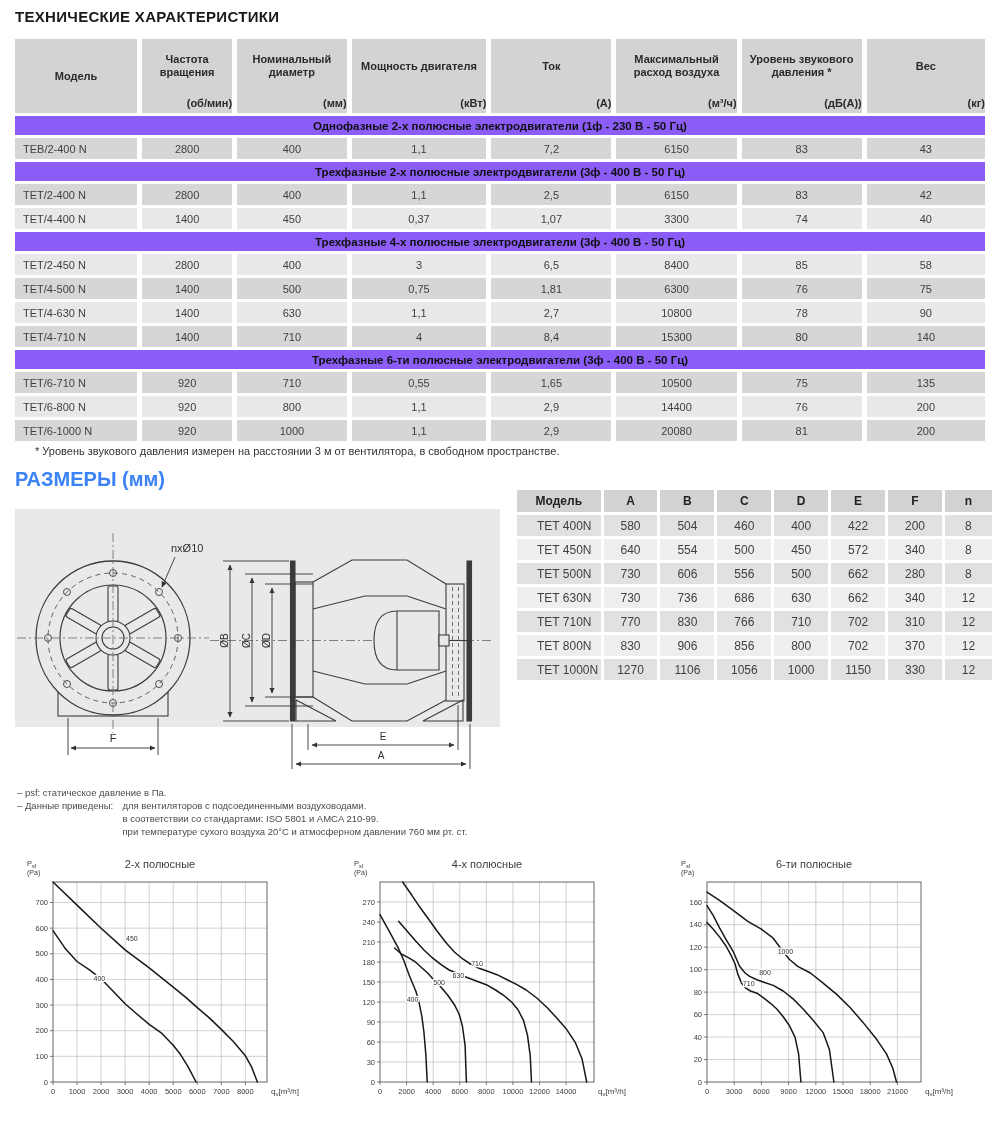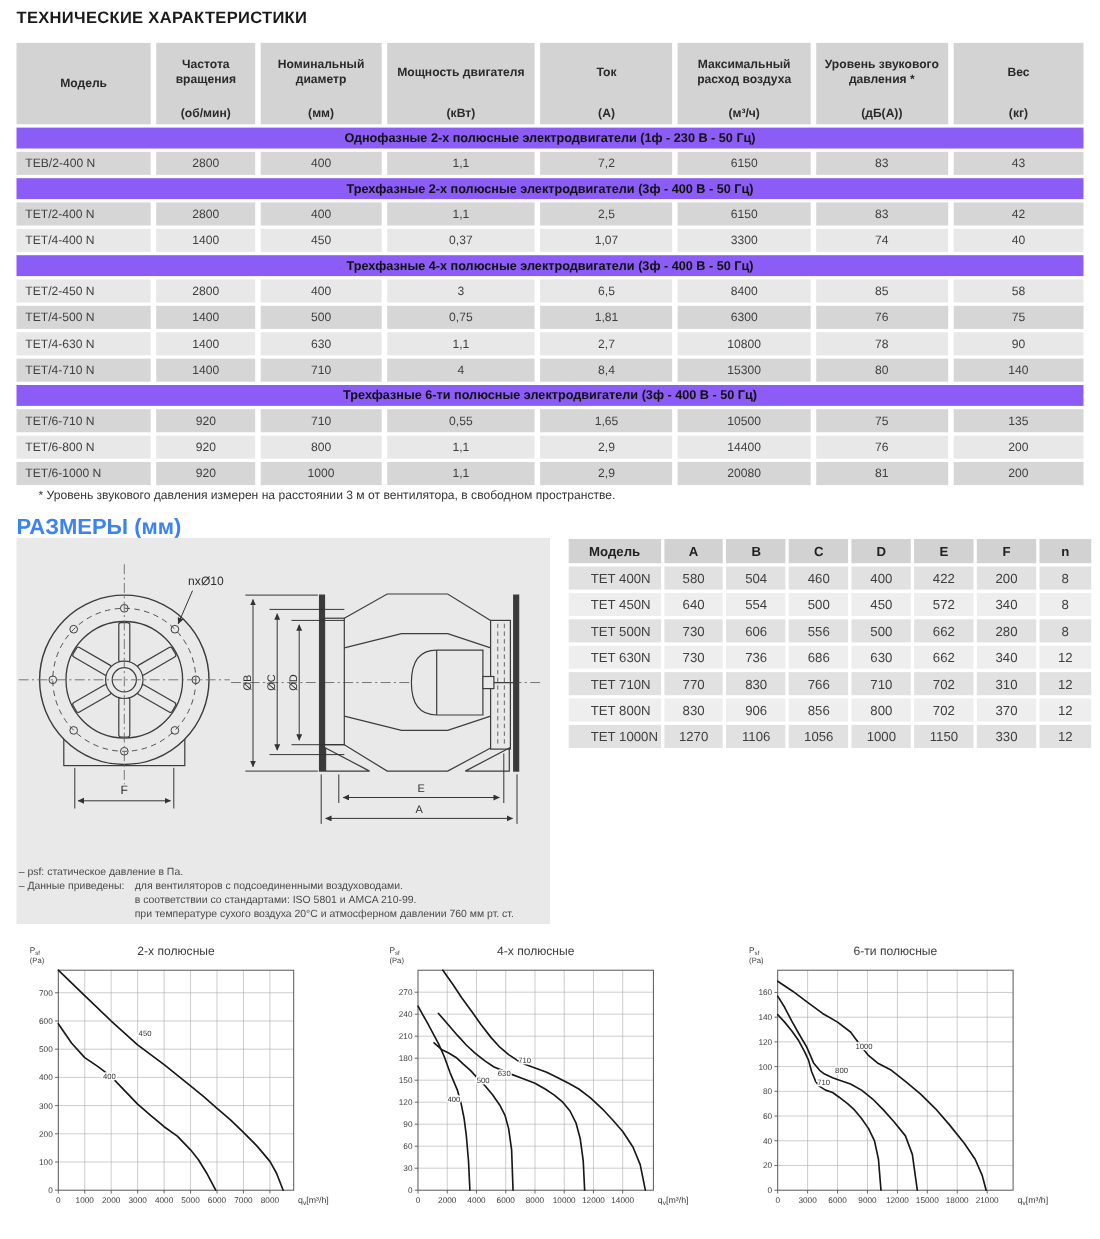--- a/index.html
+++ b/index.html
@@ -5,31 +5,31 @@
   html,body{margin:0;padding:0;background:#fff;}
   body{width:1000px;height:1126px;position:relative;font-family:"Liberation Sans",sans-serif;color:#333;}
   .page{position:absolute;inset:0;width:1000px;height:1126px;background:#fff;overflow:hidden;}
 
   .main-title{position:absolute;left:15px;top:8px;font-size:15px;font-weight:bold;color:#1a1a1a;letter-spacing:.3px;margin:0;}
 
   table.spec{position:absolute;left:10px;top:36px;width:980px;border-collapse:separate;border-spacing:5px 3px;table-layout:fixed;}
   table.spec th{background:#d3d3d3;font-size:11px;font-weight:bold;color:#2a2a2a;height:74px;padding:0 3px;vertical-align:top;position:relative;}
   .ht{min-height:48px;display:flex;align-items:center;justify-content:center;padding-top:3px;line-height:13px;}
   .ht.solo{min-height:68px;}
-  .hu{position:absolute;bottom:4px;left:0;right:0;text-align:center;font-weight:bold;}
+  .hu{position:absolute;bottom:4px;left:0;right:0;text-align:right;font-weight:bold;}
   table.spec td{font-size:11px;color:#3f3f3f;text-align:center;height:21px;padding:0;vertical-align:middle;}
   table.spec td.model{text-align:left;padding-left:8px;}
   table.spec tr.sec td{background:#8b5cf6;font-weight:bold;font-size:11.5px;color:#101010;height:19px;}
   table.spec tr.dark td{background:#d6d6d6;}
   table.spec tr.light td{background:#e8e8e8;}
 
   .footnote{position:absolute;left:15px;top:445px;font-size:11px;color:#333;margin-left:20px;}
   .dims-title{position:absolute;left:15px;top:468px;font-size:20px;font-weight:bold;color:#3b82f6;margin:0;}
 
-  .drawing-panel{position:absolute;left:15px;top:489px;width:485px;height:351px;background:#e9e9e9;}
+  .drawing-panel{position:absolute;left:15px;top:509px;width:485px;height:218px;background:#e9e9e9;}
   .drawing-panel svg{display:block;}
 
   table.dims{position:absolute;left:514px;top:487px;width:481px;border-collapse:separate;border-spacing:3px 3px;table-layout:fixed;}
   table.dims th{background:#d2d2d2;font-size:12px;font-weight:bold;color:#222;height:22px;padding:0;}
   table.dims td{font-size:12px;color:#3f3f3f;text-align:center;height:21px;padding:0;}
   table.dims td.model{text-align:left;padding-left:20px;}
   table.dims tr.odd td{background:#e1e1e1;}
   table.dims tr.even td{background:#eeeeee;}
 
   .notes{position:absolute;left:17px;top:786px;font-size:9.5px;color:#4a4a4a;line-height:13px;}

